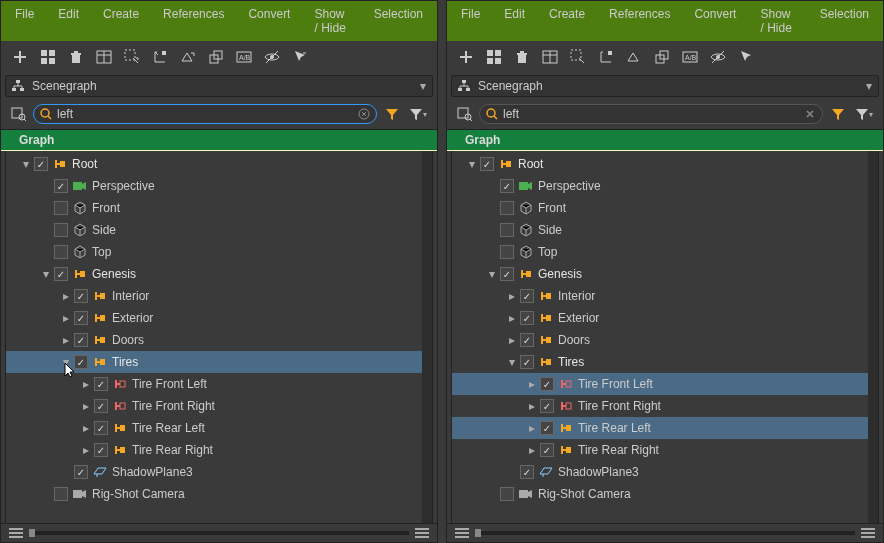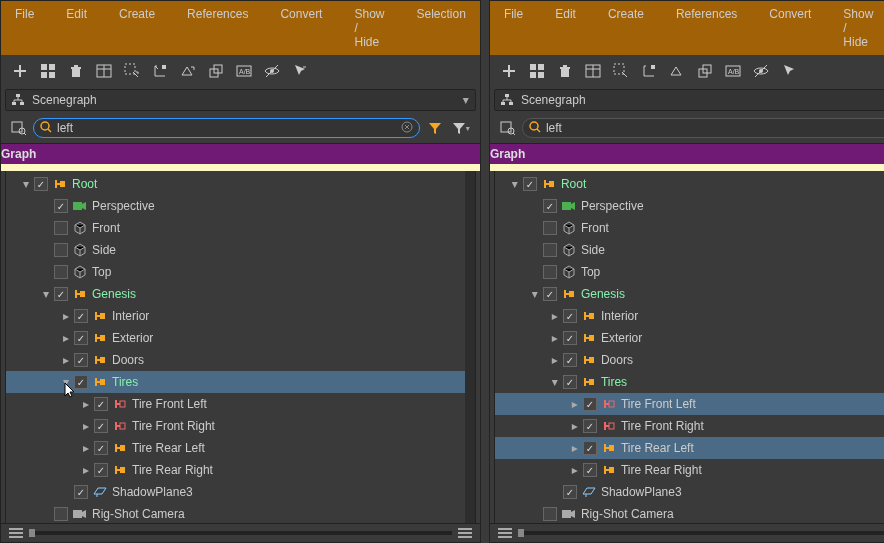--- a/index.html
+++ b/index.html
@@ -16,23 +16,23 @@
 }
 .panel {
   flex: 1;
   background: #3a3a3a;
   display: flex;
   flex-direction: column;
   border: 1px solid #222;
 }
 .menubar {
   display: flex;
-  gap: 16px;
+  gap: 8px;
   padding: 3px 6px;
-  background: #a16207;
+  background: #4d7c0f;
 }
 .menubar-item {
   padding: 3px 8px;
   cursor: pointer;
 }
 .toolbar {
   display: flex;
   gap: 6px;
   padding: 5px 8px;
   align-items: center;
@@ -61,46 +61,46 @@
 .searchrow {
   display: flex;
   align-items: center;
   padding: 4px 8px;
   gap: 4px;
 }
 .searchrow .left-ico { width:20px; display:flex; align-items:center; justify-content:center;}
 .searchbox {
   flex: 1;
   display: flex;
-  align-items: flex-start;
+  align-items: center;
   background: #333;
   border: 1px solid #555;
   border-radius: 10px;
   padding: 2px 6px;
   height: 20px;
 }
 .searchbox.focused { border-color: #3399ff; }
 .searchbox input {
   flex: 1;
   background: transparent;
   border: none;
   color: #ccc;
   outline: none;
   font-size: 12px;
   padding: 0 3px;
 }
 .searchbox .mag { color: #f5a623; margin-right: 2px; display:flex;}
 .searchbox .clear { color: #888; cursor: pointer; display:flex;}
 .tree-header {
-  background: #701a75;
-  padding: 3px 0;
+  background: #15803d;
+  padding: 3px 18px;
   font-weight: bold;
   color: #ddd;
   border-top: 1px solid #222;
-  border-bottom: 7px solid #fef9c3;
+  border-bottom: 1px solid #fef9c3;
 }
 .tree {
   flex: 1;
   overflow: auto;
   padding: 2px 0;
   position: relative;
   background: #3a3a3a;
 }
 .tree-row {
   display: flex;
@@ -136,21 +136,21 @@
 }
 .node-ico {
   width: 16px;
   height: 16px;
   display: inline-flex;
   align-items: center;
   justify-content: center;
   margin: 0 2px;
 }
 .node-label { margin-left: 2px; }
-.node-label.link { color: #86efac; }
+.node-label.link { color: #e5e5e5; }
 .footer {
   display: flex;
   align-items: center;
   padding: 4px 8px;
   gap: 6px;
   border-top: 1px solid #222;
 }
 .footer .slider {
   flex: 1;
   height: 4px;

